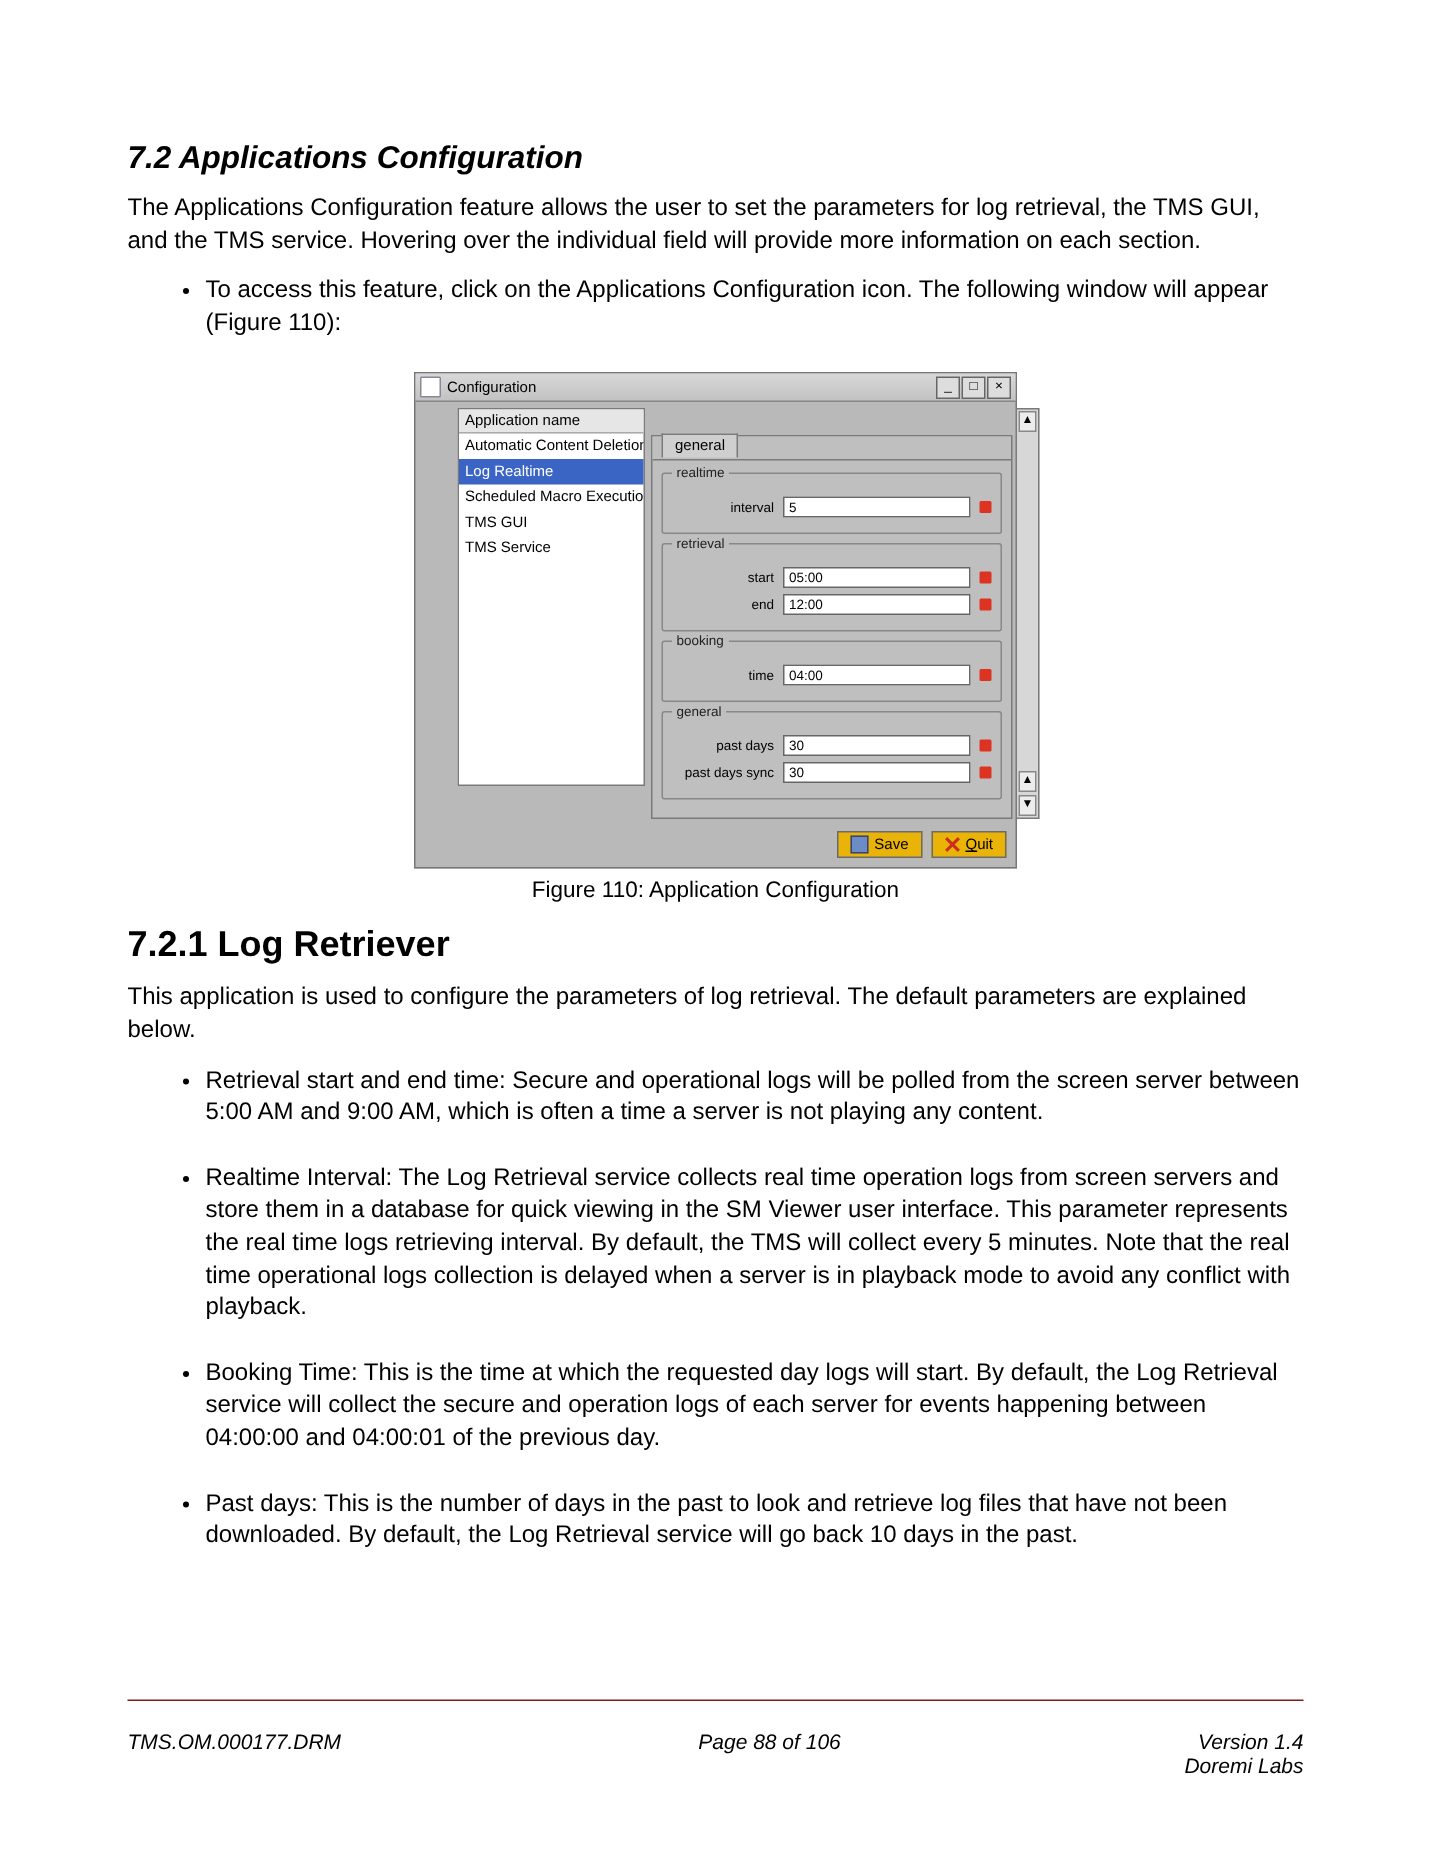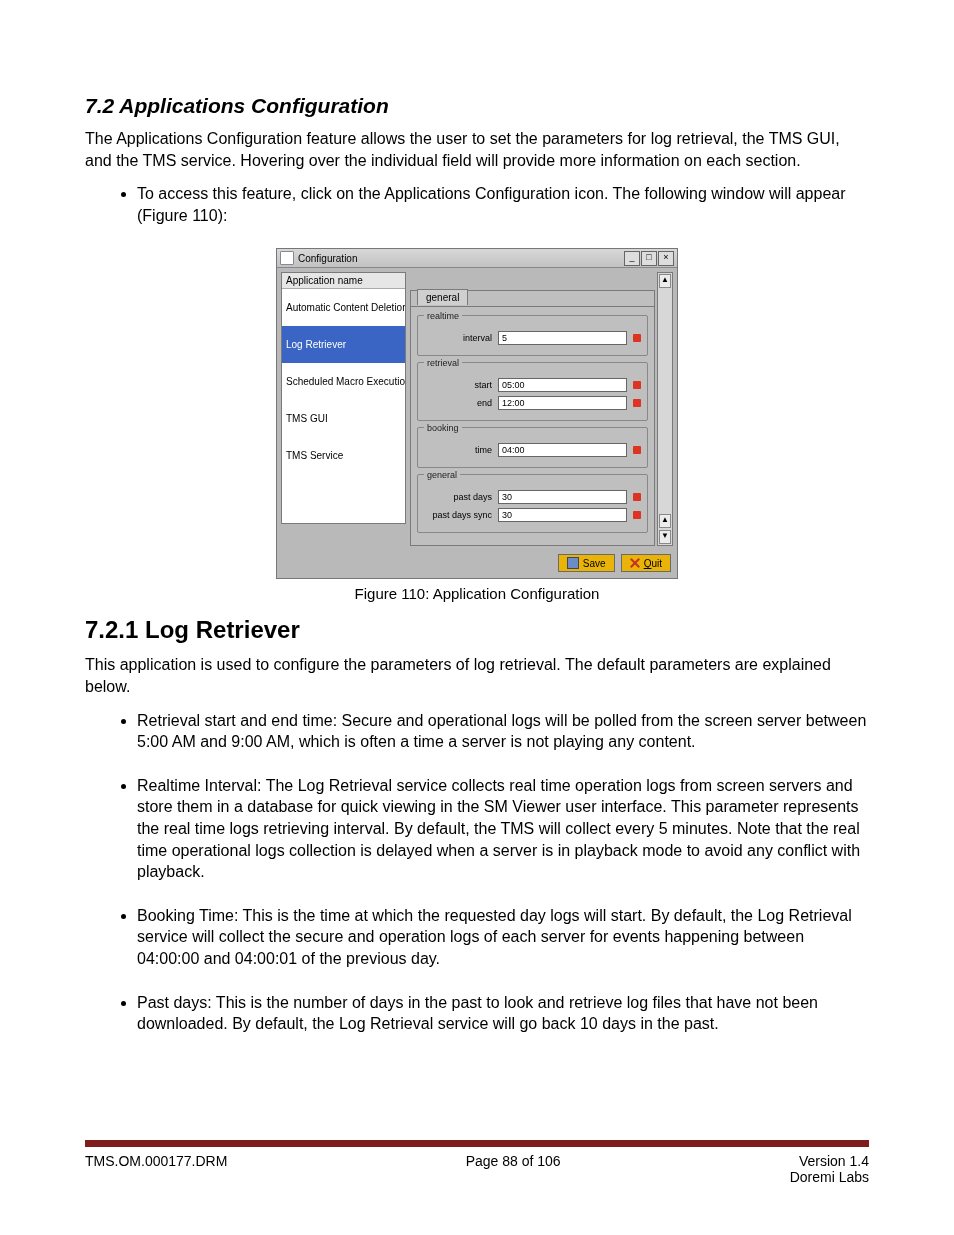--- a/index.html
+++ b/index.html
@@ -53,27 +53,28 @@
     font-size:9px; line-height:11px; text-align:center;
     cursor:pointer;
   }
   .cfg-body { display:flex; padding:4px; gap:4px; }
   .cfg-side {
     width: 125px;
     background:#fff;
     border:1px solid #7a7a7a;
     box-sizing:border-box;
     height: 252px;
+    margin-left: 24px;
   }
   .cfg-side .hdr {
     background:#e6e6e6;
     border-bottom:1px solid #aaa;
     padding:2px 4px;
   }
-  .cfg-side .row { padding:13px 4px; white-space:nowrap; overflow:hidden; }
+  .cfg-side .row { padding:3px 4px; white-space:nowrap; overflow:hidden; }
   .cfg-side .row.active { background:#3a65c4; color:#fff; }
   .cfg-main { flex:1; display:flex; }
   .cfg-tabpanel { flex:1; border:1px solid #7a7a7a; background:#bfbfbf; box-sizing:border-box;margin-top:18px; }
   .cfg-tab {
     display:inline-block;
     border:1px solid #7a7a7a;
     border-bottom:none;
     background:#cfcfcf;
     padding:2px 8px;
     margin: -1px 0 0 6px;
@@ -101,23 +102,24 @@
   .cfg-btn { display:flex; align-items:center; gap:4px; border:1px solid #6a6a6a; background:#eab308; padding:2px 8px; font-size:10px; cursor:pointer; }
   .ico-save { width:10px; height:10px; background:#6b8cc7; border:1px solid #445; }
   .ico-quit { width:10px; height:10px; position:relative; }
   .ico-quit::before, .ico-quit::after { content:""; position:absolute; left:4px; top:-1px; width:2px; height:12px; background:#c92f1f; }
   .ico-quit::before { transform:rotate(45deg); }
   .ico-quit::after  { transform:rotate(-45deg); }
   .underline-q { text-decoration: underline; text-decoration-skip-ink: none; }
 
   .footer {
     position:absolute; left:85px; right:85px; bottom:50px;
-    border-top:7px solid #7f1d1d;
-    padding-top:6px;
+    border-top:1px solid #7f1d1d;
+    padding-top:19px;
     font-size:14px;
+    font-style:italic;
   }
   .footer .row1 { display:flex; justify-content:space-between; }
   .footer .row2 { text-align:right; }
 </style>
 </head>
 <body>
 
 <div class="page">
 
   <h2 class="section">7.2  Applications Configuration</h2>
@@ -134,21 +136,21 @@
         <span class="ico"></span>
         <span class="title">Configuration</span>
         <span class="wbtn">_</span>
         <span class="wbtn">□</span>
         <span class="wbtn">×</span>
       </div>
       <div class="cfg-body">
         <div class="cfg-side">
           <div class="hdr">Application name</div>
           <div class="row">Automatic Content Deletion</div>
-          <div class="row active">Log Retriever</div>
+          <div class="row active">Log Realtime</div>
           <div class="row">Scheduled Macro Execution</div>
           <div class="row">TMS GUI</div>
           <div class="row">TMS Service</div>
         </div>
         <div class="cfg-main">
           <div class="cfg-tabpanel">
             <div class="cfg-tabwrap">
               <span class="cfg-tab">general</span>
             </div>
             <div class="cfg-tabcontent">

